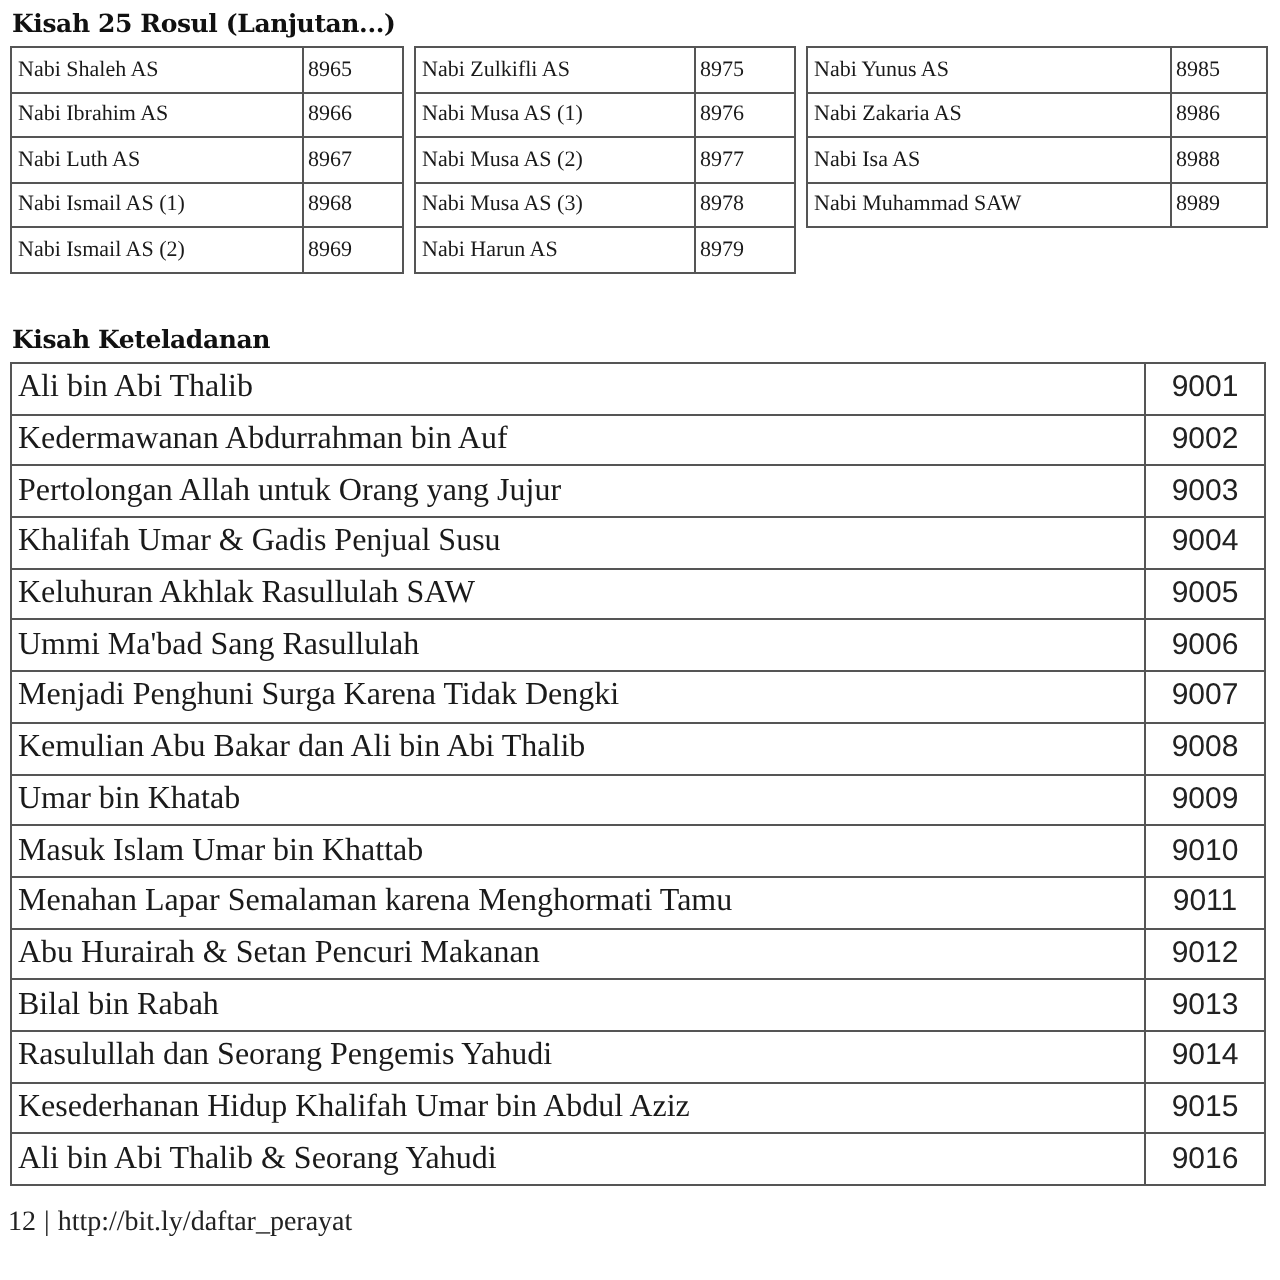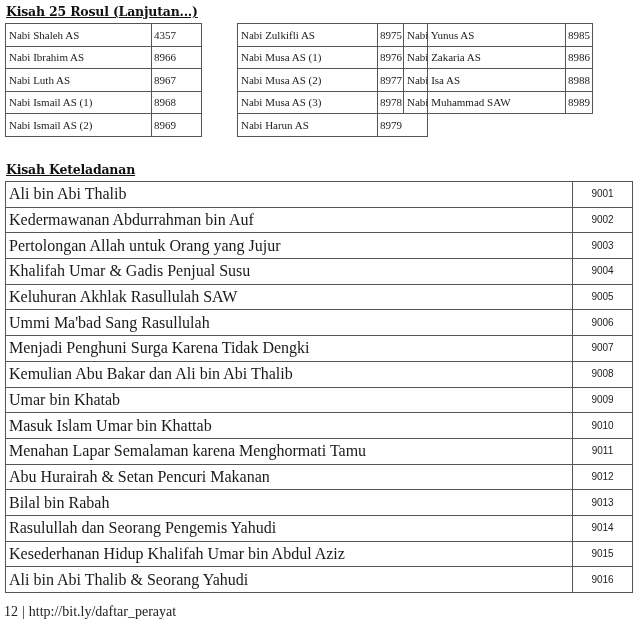--- a/index.html
+++ b/index.html
@@ -1,42 +1,42 @@
 <!DOCTYPE html>
 <html><head>
 <meta charset="utf-8">
 <style>
   html, body { margin:0; padding:0; background:#ffffff; }
   body { width:640px; height:640px; position:relative; overflow:hidden; color:#1a1a1a; }
-  .heading { position:absolute; left:6px; font-family:"DejaVu Serif", serif; font-weight:bold; font-size:12.5px; letter-spacing:-0.2px; color:#111;text-decoration:underline; }
+  .heading { position:absolute; left:6px; font-family:"DejaVu Serif", serif; font-weight:bold; font-size:12.5px; letter-spacing:-0.2px; color:#111; }
   .rosul-table { position:absolute; top:23px; border-collapse:collapse; font-family:"Liberation Serif", serif; font-size:11px; }
   .rosul-table td { border:1.5px solid #555; height:22.5px; padding:0 3px; line-height:20px; white-space:nowrap; box-sizing:border-box; }
   .rosul-table td.num { text-align:left; padding:0 2px; }
   #t1 { left:5px; width:197px; }
   #t1 td.name { width:146px; }
-  #t2 { left:207px; width:191px;margin-left:30px; }
+  #t2 { left:207px; width:191px; }
   #t2 td.name { width:140px; }
-  #t3 { left:403px; width:190px;padding-left:48px; }
+  #t3 { left:403px; width:231px;padding-left:48px; }
   #t3 td.name { width:182px; }
   .ket-table { position:absolute; left:5px; top:181px; width:628px; border-collapse:collapse; font-family:"Liberation Serif", serif; font-size:16px; }
   .ket-table td { border:1.5px solid #555; height:25.7px; padding:0 3px; line-height:22px; white-space:nowrap; box-sizing:border-box; }
-  .ket-table td.num { width:60px; text-align:center; font-family:"Liberation Sans", sans-serif; font-size:10px; color:#222; }
+  .ket-table td.num { width:60px; text-align:center; font-family:"Liberation Sans", sans-serif; font-size:15px; color:#222; }
   .footer { position:absolute; left:4px; top:604px; font-family:"Liberation Serif", serif; font-size:14px; color:#222; }
   .footer .sep { margin:0 4px; }
 </style>
 </head>
 <body>
 
 <div class="heading" style="top:4px;">Kisah 25 Rosul (Lanjutan...)</div>
 
 <table class="rosul-table" id="t1">
   <tbody>
       <tr>
         <td class="name">Nabi Shaleh AS</td>
-        <td class="num">4357</td>
+        <td class="num">8965</td>
       </tr>
   <tr>
         <td class="name">Nabi Ibrahim AS</td>
         <td class="num">8966</td>
       </tr>
   <tr>
         <td class="name">Nabi Luth AS</td>
         <td class="num">8967</td>
       </tr>
   <tr>

